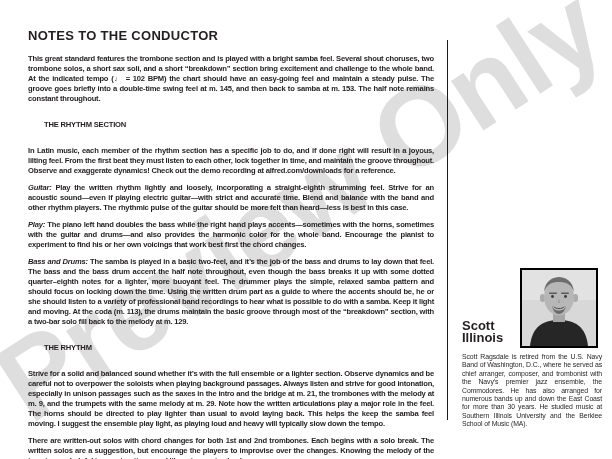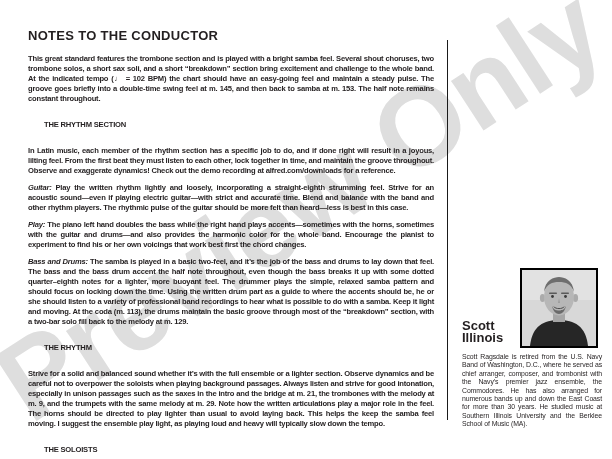--- a/index.html
+++ b/index.html
@@ -111,21 +111,20 @@
 
   <h2 class="sec-heading">THE RHYTHM SECTION</h2>
   <p class="body-text"><span class="lead"></span><span>In Latin music, each member of the rhythm section has a specific job to do, and if done right will result in a joyous, lilting feel. From the first beat they must listen to each other, lock together in time, and maintain the groove throughout. Observe and exaggerate dynamics! Check out the demo recording at alfred.com/downloads for a reference.</span></p>
   <p class="body-text"><span class="lead">Guitar:</span><span> Play the written rhythm lightly and loosely, incorporating a straight-eighth strumming feel. Strive for an acoustic sound—even if playing electric guitar—with strict and accurate time. Blend and balance with the band and other rhythm players. The rhythmic pulse of the guitar should be more felt than heard—less is best in this case.</span></p>
   <p class="body-text"><span class="lead">Play:</span><span> The piano left hand doubles the bass while the right hand plays accents—sometimes with the horns, sometimes with the guitar and drums—and also provides the harmonic color for the whole band. Encourage the pianist to experiment to find his or her own voicings that work best first the chord changes.</span></p>
   <p class="body-text"><span class="lead">Bass and Drums:</span><span> The samba is played in a basic two-feel, and it’s the job of the bass and drums to lay down that feel. The bass and the bass drum accent the half note throughout, even though the bass breaks it up with some dotted quarter–eighth notes for a lighter, more buoyant feel. The drummer plays the simple, relaxed samba pattern and should focus on locking down the time. Using the written drum part as a guide to where the accents should be, he or she should listen to a variety of professional band recordings to hear what is possible to do with a samba. Keep it light and moving. At the coda (m. 113), the drums maintain the basic groove through most of the “breakdown” section, with a two-bar solo fill back to the melody at m. 129.</span></p>
 
   <h2 class="sec-heading">THE RHYTHM</h2>
   <p class="body-text"><span>Strive for a solid and balanced sound whether it’s with the full ensemble or a lighter section. Observe dynamics and be careful not to overpower the soloists when playing background passages. Always listen and strive for good intonation, especially in unison passages such as the saxes in the intro and the bridge at m. 21, the trombones with the melody at m. 9, and the trumpets with the same melody at m. 29. Note how the written articulations play a major role in the feel. The horns should be directed to play lighter than usual to avoid laying back. This helps the keep the samba feel moving. I suggest the ensemble play light, as playing loud and heavy will typically slow down the tempo.</span></p>
 
-  <h2 class="sec-heading">THE SOLOISTS</h2>
   <p class="body-text"><span>There are written-out solos with chord changes for both 1st and 2nd trombones. Each begins with a solo break. The written solos are a suggestion, but encourage the players to improvise over the changes. Knowing the melody of the tune is very helpful in constructing an ad lib. or improvised solo.</span></p>
 
   <p class="body-text closing">Enjoy!</p>
   <p class="signature">—Scott Ragsdale</p>
 </div>
 
 <div class="divider"></div>
 
 <div class="photo-frame">
   <svg width="74" height="76" viewBox="0 0 74 76" xmlns="http://www.w3.org/2000/svg">

